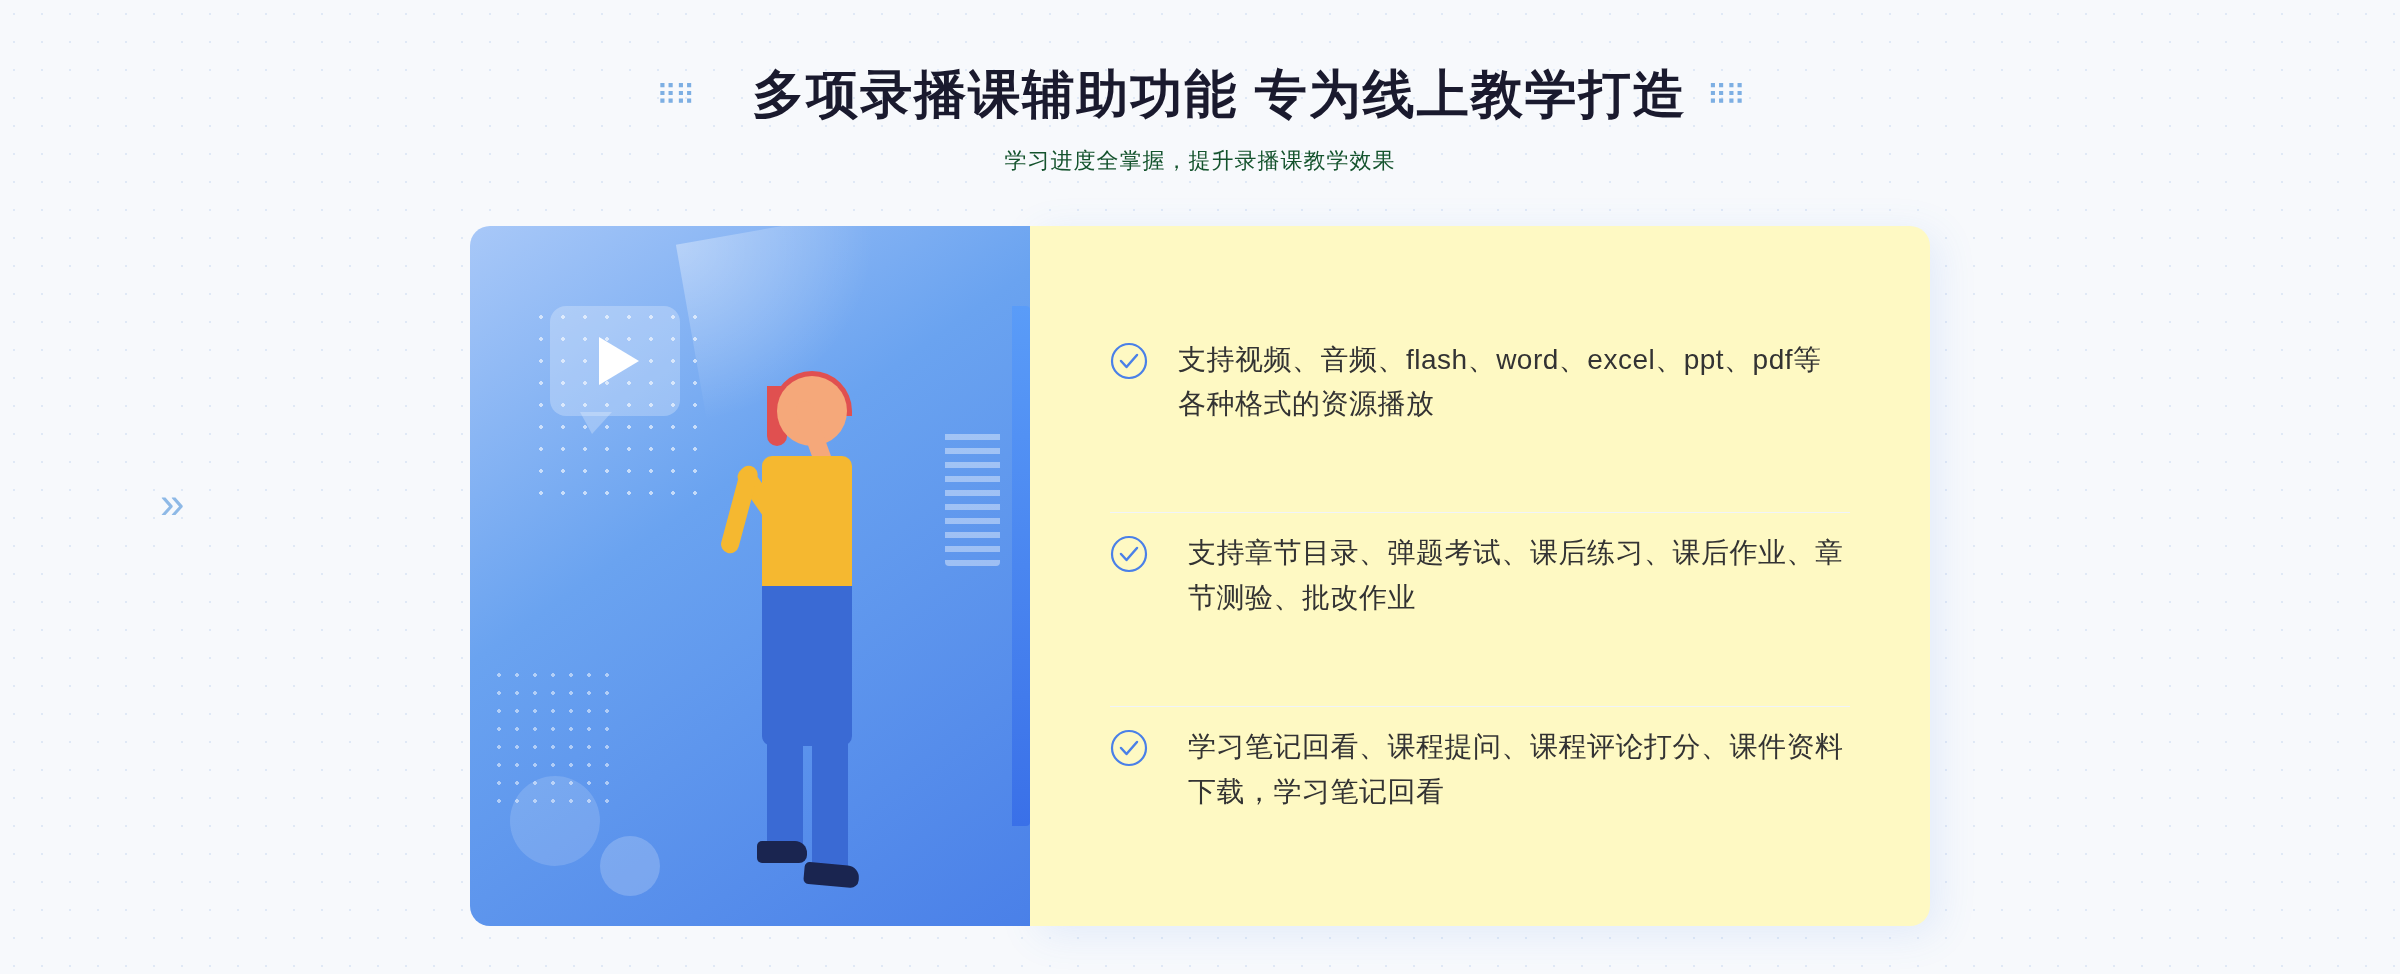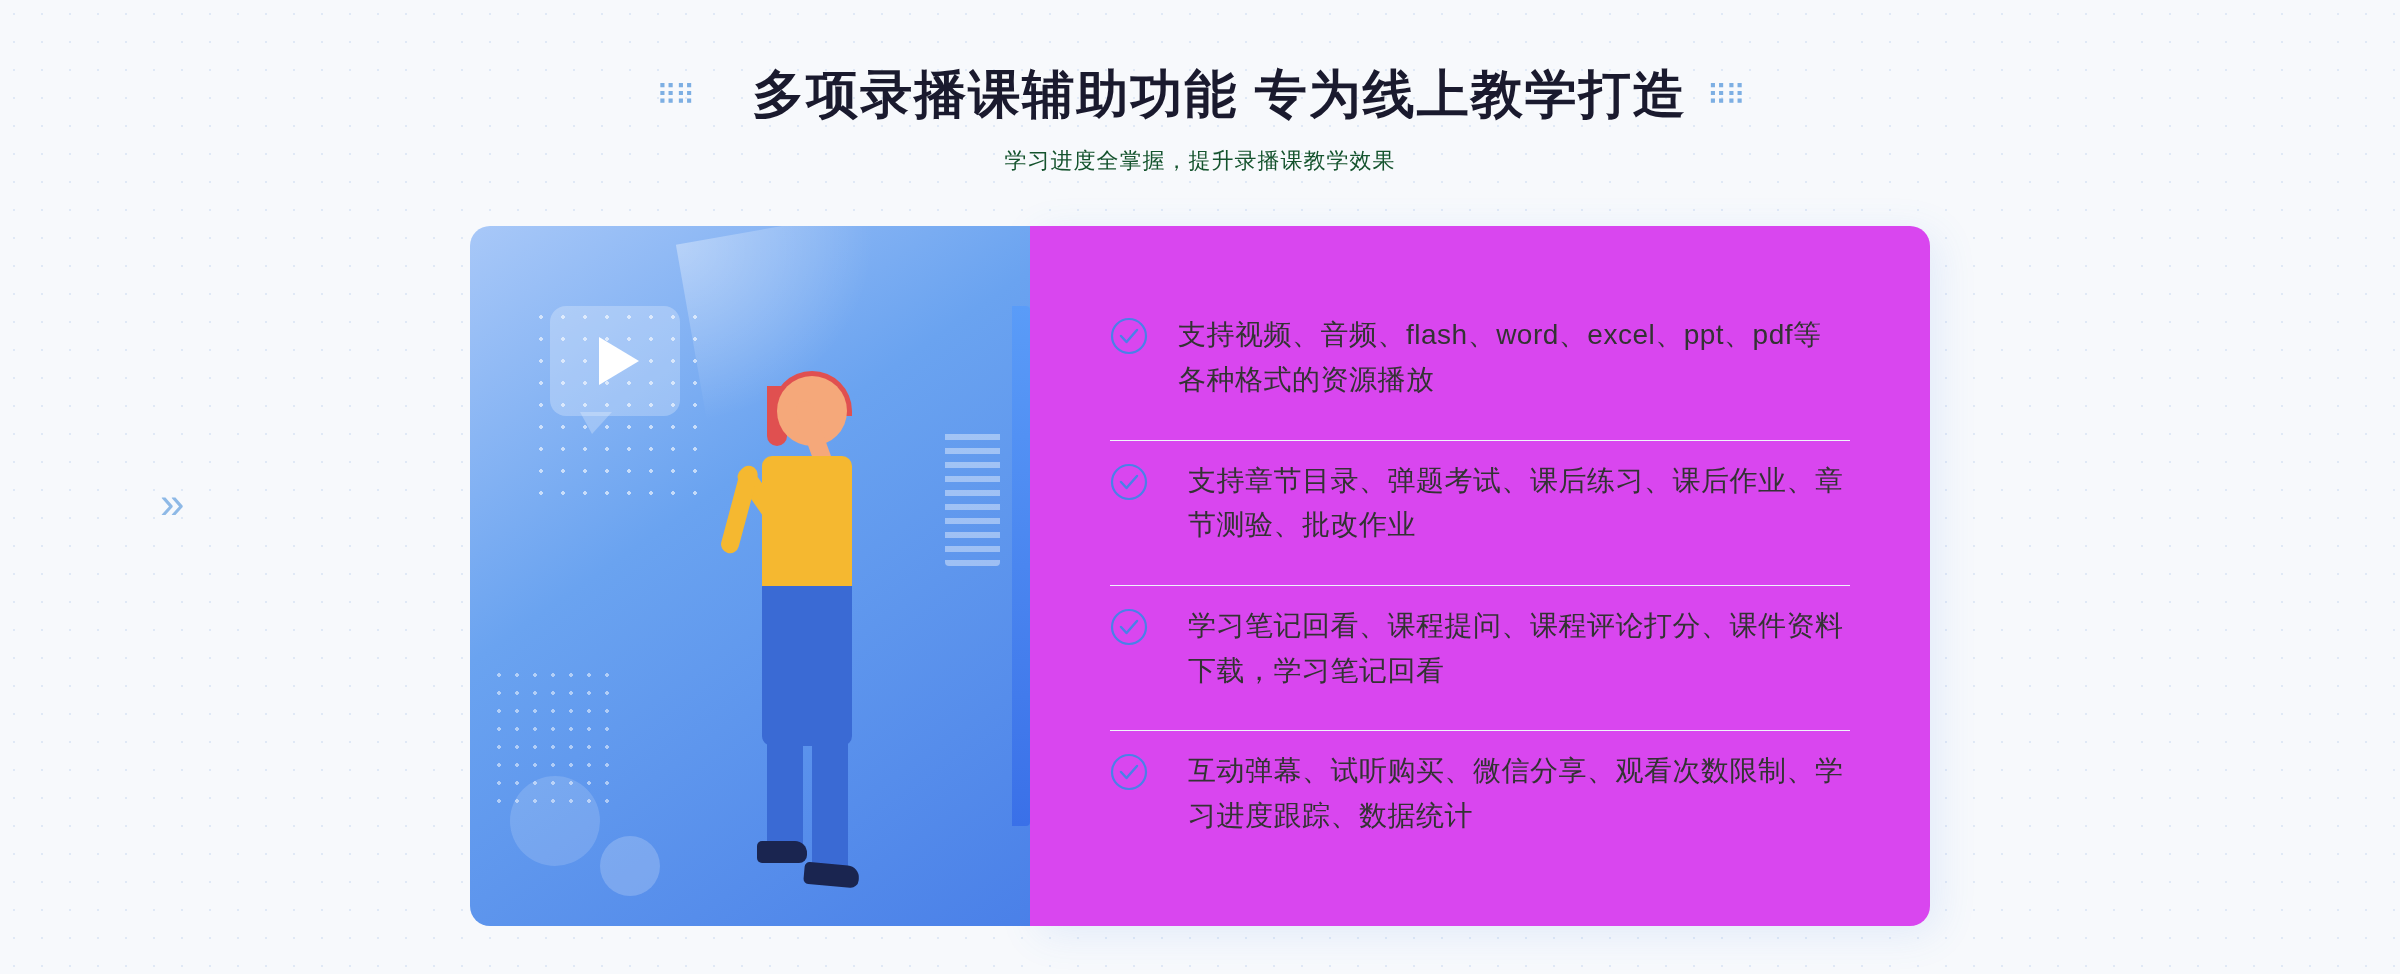--- a/index.html
+++ b/index.html
@@ -333,21 +333,21 @@
       left: 220px;
       width: 200px;
       height: 180px;
       background: radial-gradient(ellipse at left top, rgba(255,255,255,0.35) 0%, transparent 70%);
       transform: rotate(-10deg);
     }
 
     
     .features-panel {
       flex: 1;
-      background: #d946ef;
+      background: #fef9c3;
       border-radius: 0 20px 20px 0;
       padding: 60px 80px;
       display: flex;
       flex-direction: column;
       justify-content: space-around;
       box-shadow: 8px 8px 40px rgba(74, 128, 232, 0.12);
     }
 
     .feature-item {
       display: flex;
@@ -481,26 +481,17 @@
       <div class="feature-item">
         <div class="check-icon">
           <svg viewBox="0 0 38 38" fill="none" xmlns="http://www.w3.org/2000/svg">
             <circle cx="19" cy="19" r="17" stroke="#4a80e8" stroke-width="2.2"></circle>
             <polyline points="11,19 16.5,25 27,13" stroke="#4a80e8" stroke-width="2.5" stroke-linecap="round" stroke-linejoin="round" fill="none"></polyline>
           </svg>
         </div>
         <span class="feature-text">学习笔记回看、课程提问、课程评论打分、课件资料下载，学习笔记回看</span>
       </div>
 
-      <div class="feature-item">
-        <div class="check-icon">
-          <svg viewBox="0 0 38 38" fill="none" xmlns="http://www.w3.org/2000/svg">
-            <circle cx="19" cy="19" r="17" stroke="#4a80e8" stroke-width="2.2"></circle>
-            <polyline points="11,19 16.5,25 27,13" stroke="#4a80e8" stroke-width="2.5" stroke-linecap="round" stroke-linejoin="round" fill="none"></polyline>
-          </svg>
-        </div>
-        <span class="feature-text">互动弹幕、试听购买、微信分享、观看次数限制、学习进度跟踪、数据统计</span>
-      </div>
 
     </div>
   </div>
 
 </div>
 
 </body></html>

